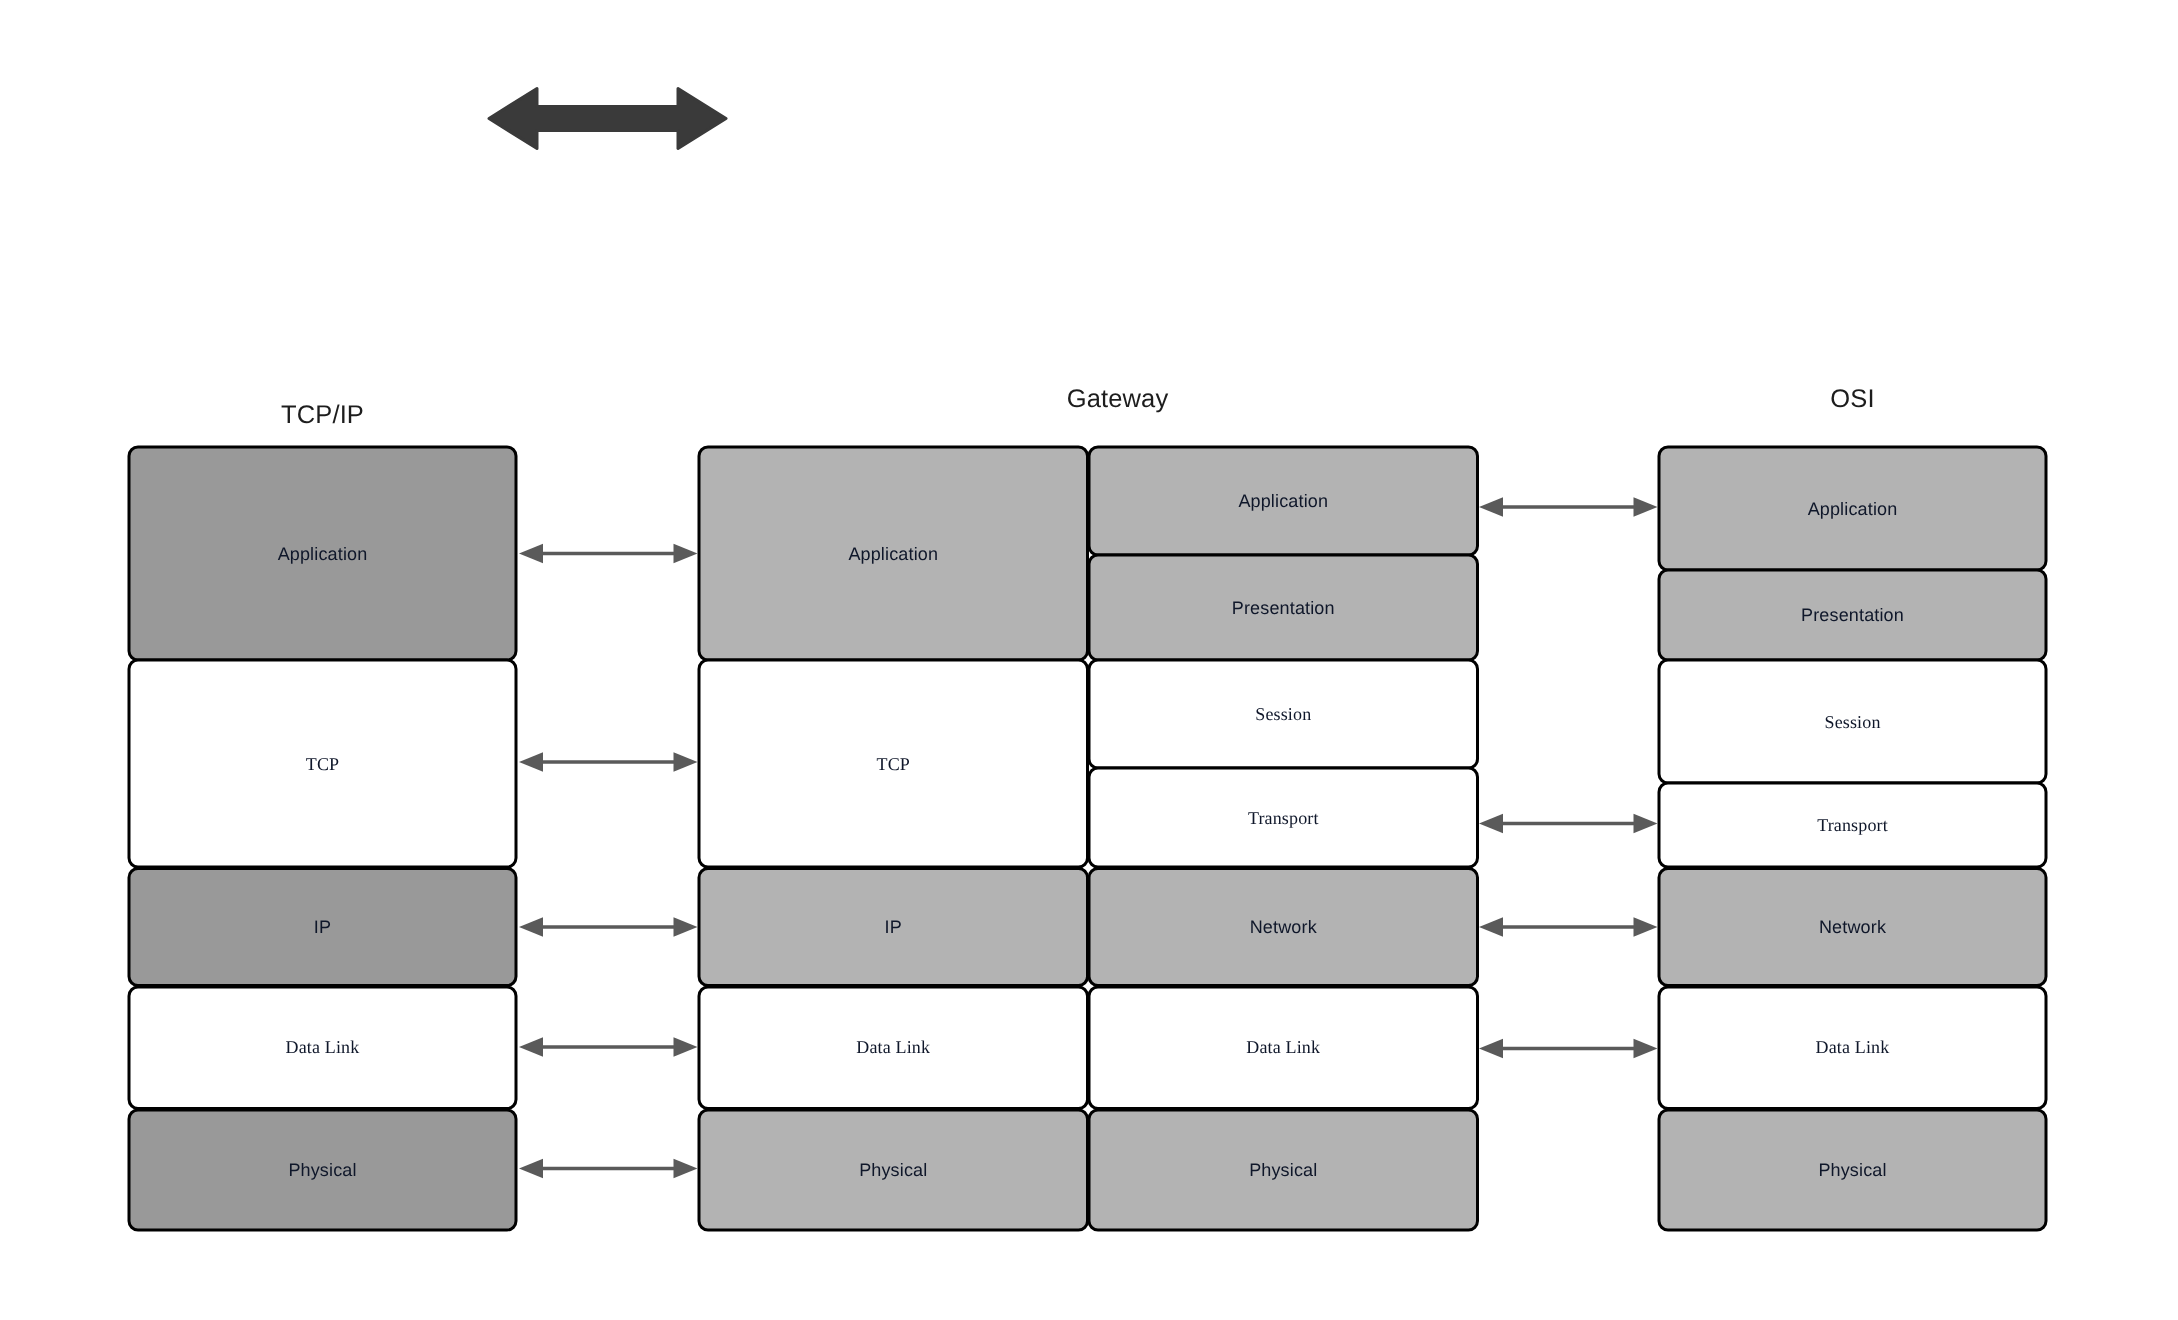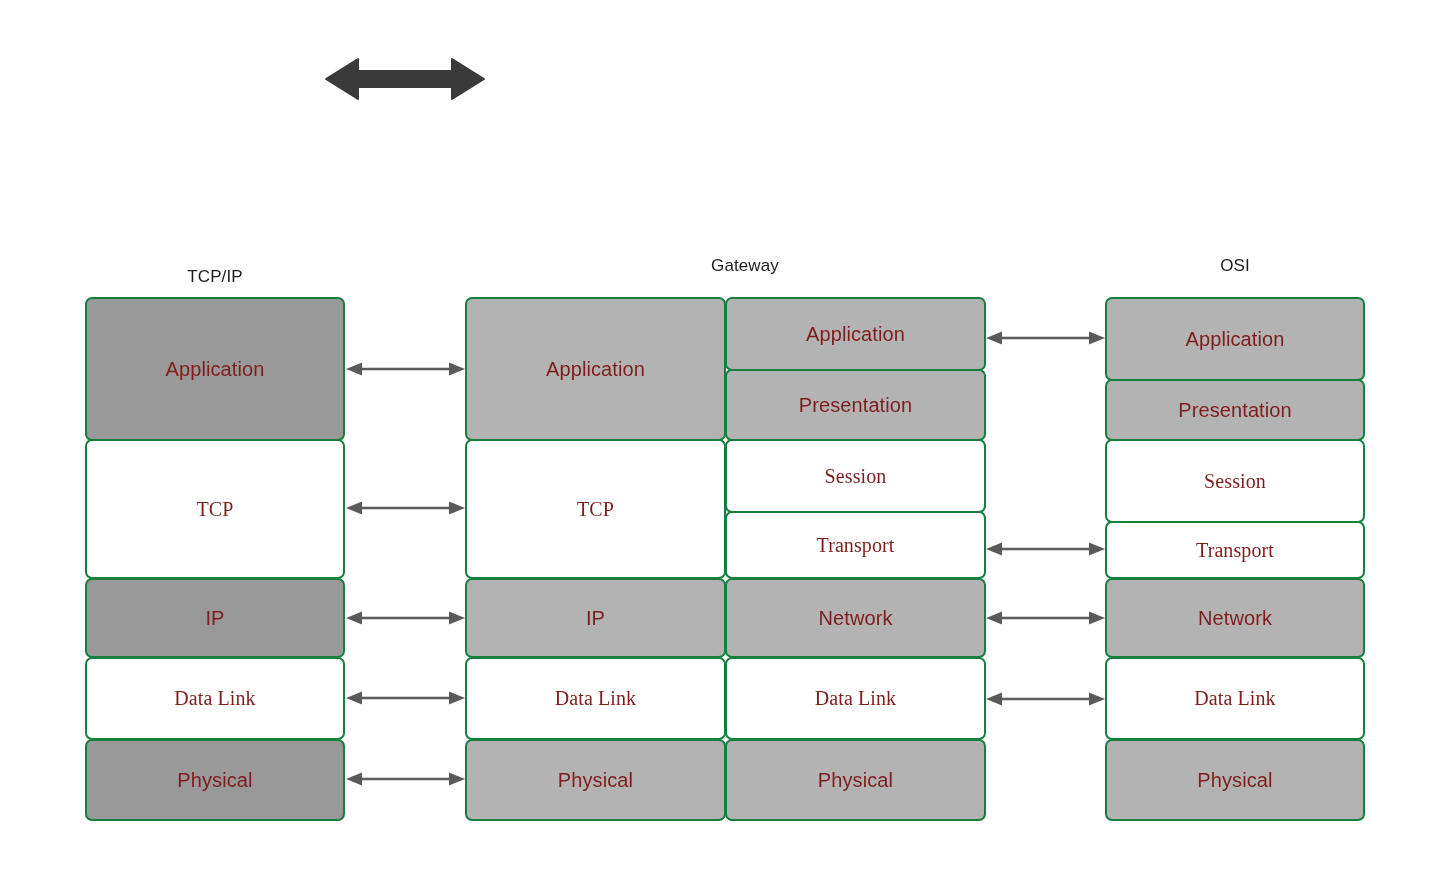--- a/index.html
+++ b/index.html
@@ -40,27 +40,27 @@
     white-space: nowrap;
   }
 
   
   .stack {
     position: absolute;
   }
   .layer-box {
     position: absolute;
     box-sizing: border-box;
-    border: 2px solid #15803d;
+    border: 2px solid #000000;
     border-radius: 7px;
     display: flex;
     align-items: center;
     justify-content: center;
-    font-size: 20px;
-    color: #7f1d1d;
+    font-size: 12px;
+    color: #0f172a;
     line-height: 19px;
     text-align: center;
     letter-spacing: 0.1px;
     white-space: nowrap;
   }
   .fill-dark  { background: #999999; }
   .fill-mid   { background: #b3b3b3; }
   .fill-white { background: #ffffff; font-family: Liberation Serif, serif; }
 
   

